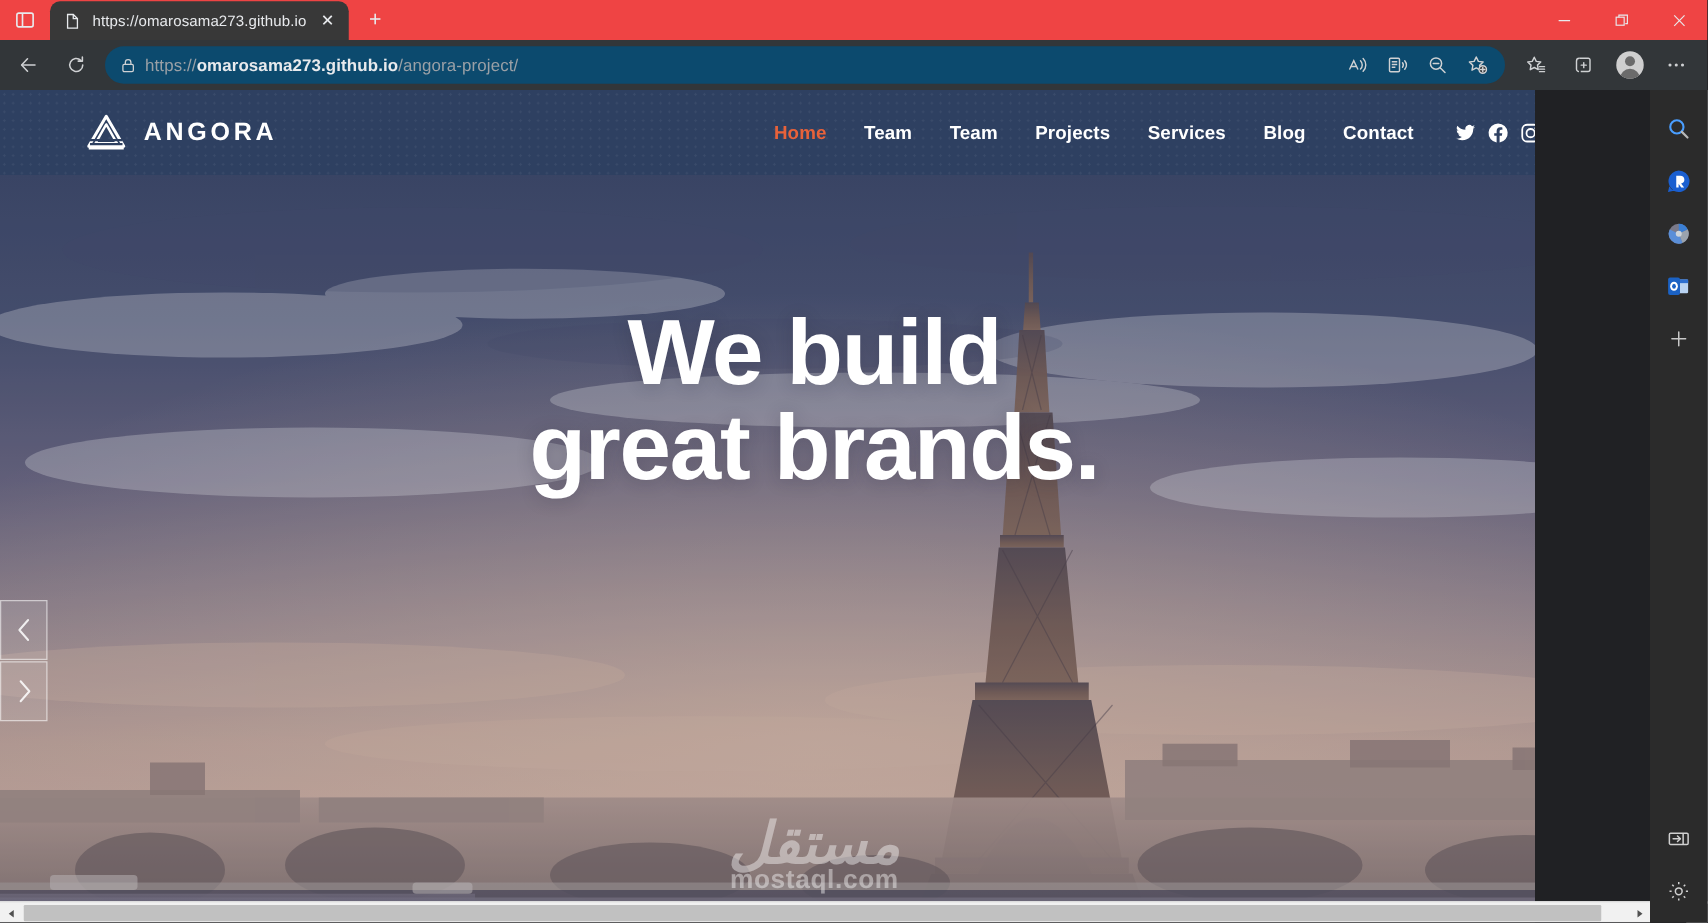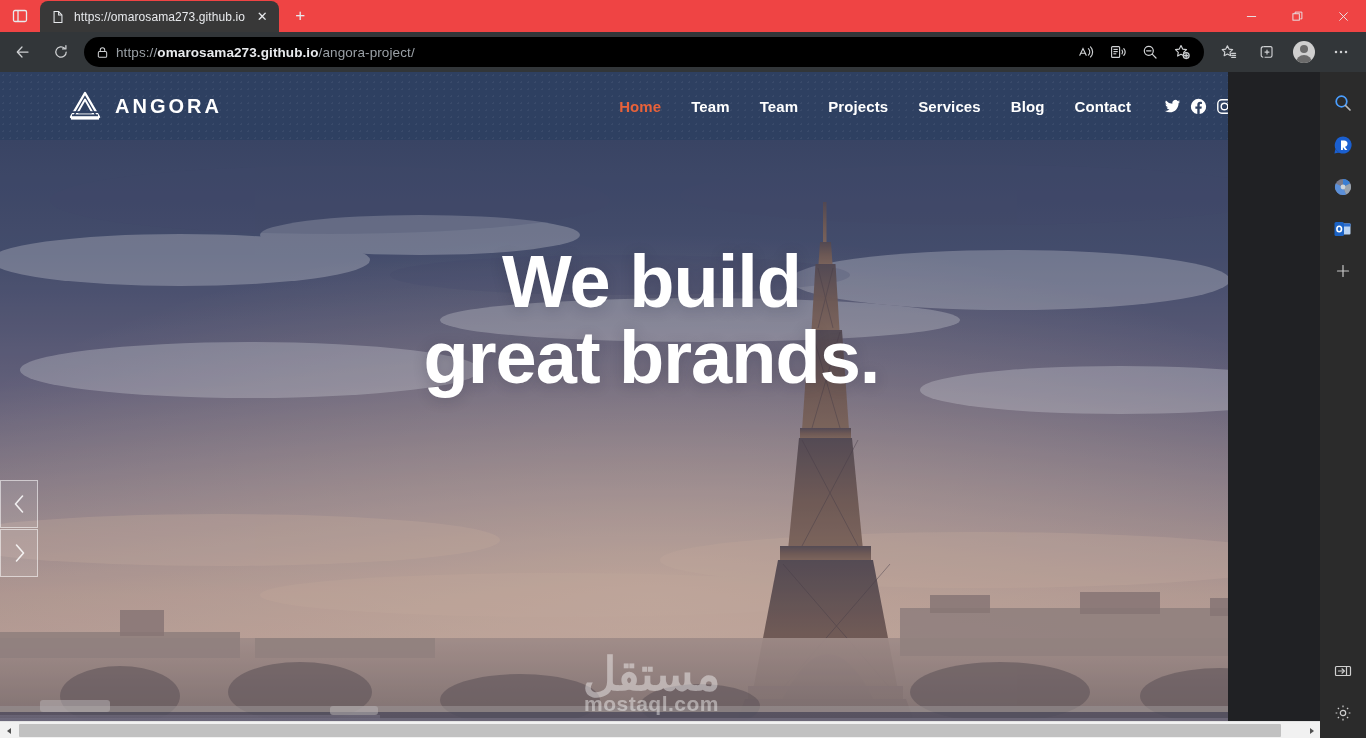--- a/index.html
+++ b/index.html
@@ -30,21 +30,21 @@
   .wincontrols div { width:46px; height:32px; display:flex; align-items:center; justify-content:center;
      color:#e8eaed; }
   .wincontrols svg { width:11px; height:11px; }
 
   .toolbar { height:40px; background:#323639; display:flex; align-items:center; padding:0 4px;
      position:relative; }
   .tb-btn { width:34px; height:30px; display:flex; align-items:center; justify-content:center;
      color:#cfd1d3; border-radius:4px; margin:0 2px; }
   .tb-btn svg { width:16px; height:16px; }
 
-  .omnibox { flex:1; height:30px; background:#000000; border-radius:15px; display:flex;
+  .omnibox { flex:1; height:30px; background:#0c4a6e; border-radius:15px; display:flex;
      align-items:center; padding:0 6px 0 4px; margin:0 6px 0 4px; position:relative; }
   .omnibox .lock { width:28px; height:28px; display:flex; align-items:center; justify-content:center;
      color:#cfd1d3; }
   .omnibox .lock svg { width:13px; height:13px; }
   .url { flex:1; font-size:13.5px; color:#9aa0a6; white-space:nowrap; overflow:hidden; letter-spacing:.1px; }
   .url b { color:#e8eaed; font-weight:600; }
   .url .scheme { color:#9aa0a6; }
   .omni-actions { display:flex; align-items:center; }
   .omni-actions .tb-btn { width:30px; margin:0 1px; }
   .tb-right { display:flex; align-items:center; padding-right:2px; }
@@ -91,21 +91,21 @@
   .carousel-btn { position:absolute; left:0; width:38px; height:48px;
      border:1px solid rgba(255,255,255,.55); background:rgba(255,255,255,.10);
      display:flex; align-items:center; justify-content:center; z-index:6; }
   .carousel-btn svg { width:17px; height:22px; stroke:rgba(255,255,255,.85); }
   .carousel-prev { top:340px; }
   .carousel-next { top:389px; }
 
   .watermark { position:absolute; left:50%; transform:translateX(-50%); bottom:8px; z-index:4;
      text-align:center; opacity:.42; pointer-events:none; }
   .watermark .ar { font-size:46px; color:#fff; font-weight:700; line-height:1; letter-spacing:1px;
-     direction:rtl; }
+     direction:rtl;font-style:italic; }
   .watermark .en { font-size:21px; color:#fff; font-weight:600; line-height:1.05; letter-spacing:.5px; margin-top:-4px;}
 
   
   .vscroll { position:absolute; right:0; top:72px; width:17px; height:651px; background:#f1f1f1;
      border-left:1px solid #e2e2e2; }
   .vscroll .arrow { height:17px; display:flex; align-items:center; justify-content:center; }
   .vscroll .arrow svg { width:8px; height:8px; fill:#505050; }
   .vscroll .thumb { position:absolute; top:19px; left:2px; width:13px; height:100px; background:#c1c1c1;
      border-radius:1px; }
   .hscroll { position:absolute; left:0; bottom:0; width:1320px; height:17px; background:#f1f1f1;

